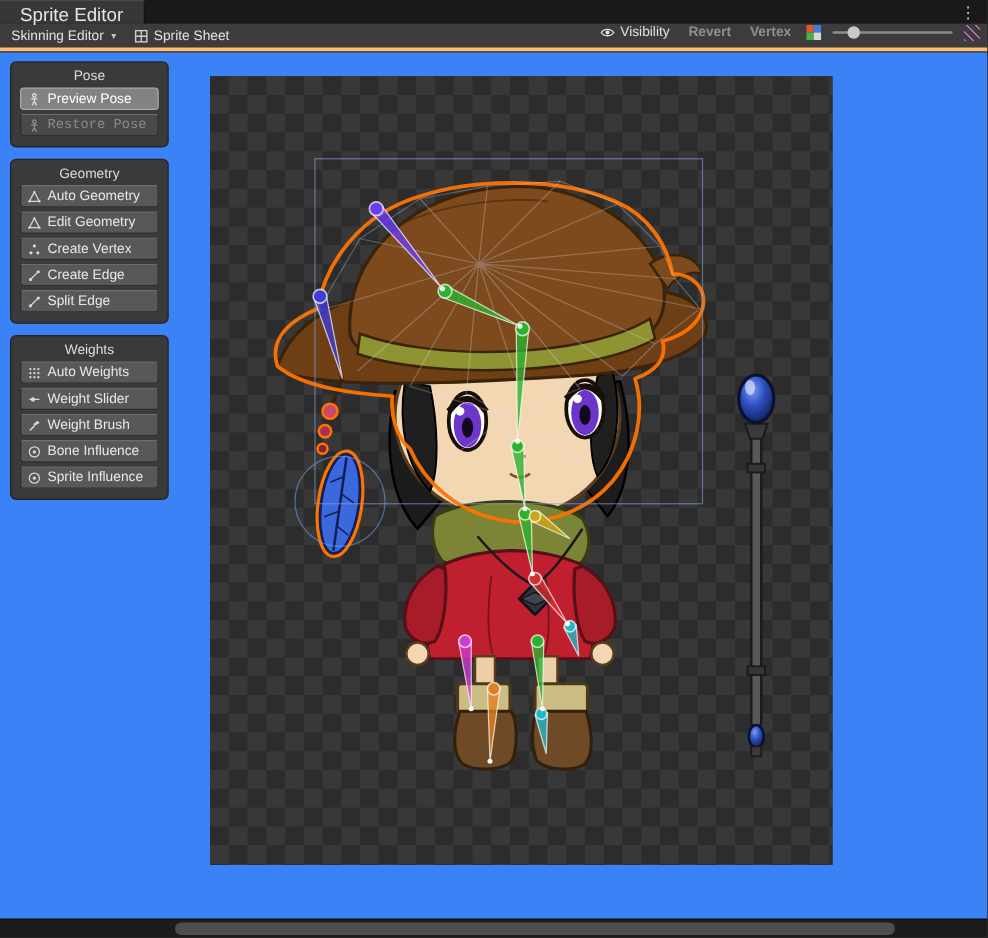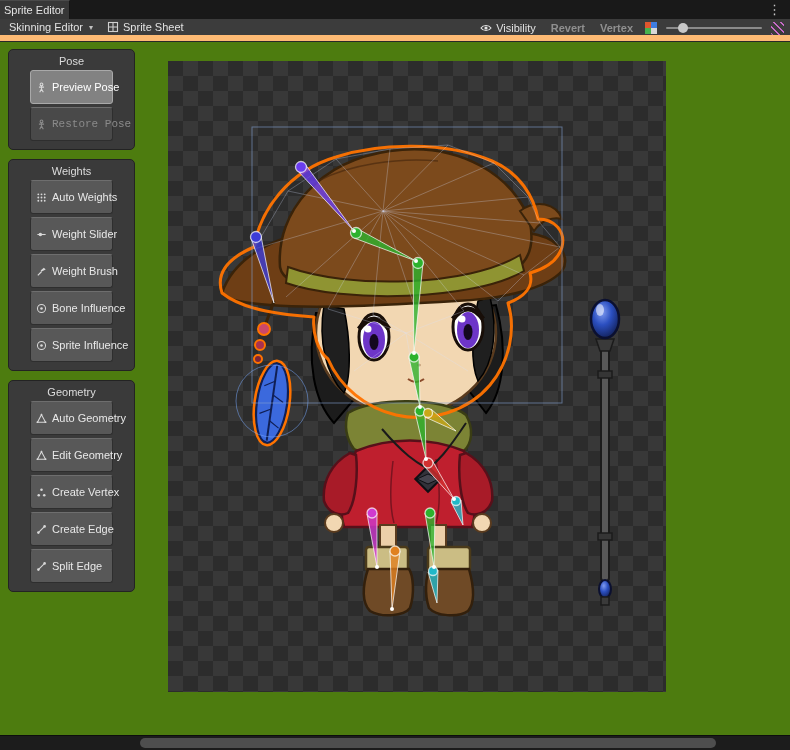--- a/index.html
+++ b/index.html
@@ -8,60 +8,60 @@
     position: relative;
     background:#282828;
     font-family:"Liberation Sans", sans-serif;
     color:#ddd;
     overflow:hidden;
     font-size:11px;
   }
   
   .tabbar { height:19px; background:#191919; display:flex; align-items:stretch; }
   .tab {
-    background:#373737; color:#e4e4e4; padding:3px 4px 2px;
+    background:#373737; color:#e4e4e4; padding:3px 16px 2px;
     border-top:1px solid #4a4a4a; border-right:1px solid #141414;
-    font-size:11px;
+    font-size:15px;
   }
   .kebab { margin-left:auto; padding:0 9px; line-height:19px; color:#c8c8c8; font-size:13px; cursor:pointer; }
 
   
   .toolbar {
-    height:22px; background:#3c3c3c; border-bottom:6px solid #fdba74;
-    display:flex; align-items:flex-end; padding:0 6px; gap:8px;
+    height:22px; background:#3c3c3c; border-bottom:3px solid #fdba74;
+    display:flex; align-items:flex-start; padding:0 6px; gap:8px;
   }
   .tb-item { display:flex; align-items:center; gap:4px; color:#e2e2e2; cursor:pointer; height:100%; padding:0 3px; }
   .tb-caret { font-size:8px; color:#c2c2c2; margin-left:2px; }
   .tb-right { margin-left:auto; display:flex; align-items:center; gap:9px; }
   .tb-dim { color:#8f8f8f; cursor:default;font-weight:bold; }
   .ticon { width:12px; height:12px; display:block; }
   .zoom { position:relative; width:96px; height:14px; }
   .zoom-track { position:absolute; left:0; right:0; top:6px; height:2px; background:#8b8b8b; border-radius:1px; }
   .zoom-knob { position:absolute; left:12px; top:2px; width:10px; height:10px; border-radius:50%; background:#c9c9c9; cursor:pointer; }
   .alpha-swatch {
     width:13px; height:13px; border-radius:2px;
     background:
       repeating-linear-gradient(45deg, rgba(214,112,214,.9) 0 1.5px, transparent 1.5px 5px),
       #3c3c3c;
     cursor:pointer;
   }
 
   
-  .main { position:absolute; top:42px; left:0; right:0; bottom:15px; background:#4d7c0f; }
+  .main { position:absolute; top:42px; left:0; right:0; bottom:15px; background:#3b82f6; }
 
   
   .sidebar { position:absolute; left:8px; top:7px; width:127px; }
   .group {
     background:#3a3a3a; border:1px solid #232323; border-radius:5px;
     padding:3px 3px 5px; margin-bottom:9px;
   }
   .group h4 { font-weight:normal; font-size:11px; color:#dcdcdc; text-align:center; margin:2px 0 3px; }
   .sbtn {
     display:flex; align-items:center; gap:5px;
-    height:34px; margin:3px 18px; padding:0 5px;
+    height:18px; margin:3px 4px; padding:0 5px;
     background:#585858; border:1px solid #2e2e2e; border-top-color:#6e6e6e;
     border-radius:3px; color:#e8e8e8; cursor:pointer; white-space:nowrap;
   }
   .sbtn.selected { background:#828282; border-color:#a9a9a9; color:#ffffff; }
   .sbtn.disabled { background:#494949; color:#8a8a8a; cursor:default;font-family:Liberation Mono, monospace; }
   .sbtn.disabled .bicon { opacity:.45; }
   .bicon { width:11px; height:11px; flex:none; }
 
   
   .canvas {
@@ -208,20 +208,54 @@
       <div class="sbtn disabled">
         <svg class="bicon" viewBox="0 0 12 12">
             <use href="#i-pose"></use>
           </svg>
         <span>Restore Pose</span>
       </div>
     </div>
 
 
     <div class="group">
+      <h4>Geometry</h4>
+      <div class="sbtn">
+        <svg class="bicon" viewBox="0 0 12 12">
+            <use href="#i-geom"></use>
+          </svg>
+        <span>Auto Geometry</span>
+      </div>
+      <div class="sbtn">
+        <svg class="bicon" viewBox="0 0 12 12">
+            <use href="#i-geom"></use>
+          </svg>
+        <span>Edit Geometry</span>
+      </div>
+      <div class="sbtn">
+        <svg class="bicon" viewBox="0 0 12 12">
+            <use href="#i-vertex"></use>
+          </svg>
+        <span>Create Vertex</span>
+      </div>
+      <div class="sbtn">
+        <svg class="bicon" viewBox="0 0 12 12">
+            <use href="#i-edge"></use>
+          </svg>
+        <span>Create Edge</span>
+      </div>
+      <div class="sbtn">
+        <svg class="bicon" viewBox="0 0 12 12">
+            <use href="#i-edge"></use>
+          </svg>
+        <span>Split Edge</span>
+      </div>
+    </div>
+
+    <div class="group">
       <h4>Weights</h4>
       <div class="sbtn">
         <svg class="bicon" viewBox="0 0 12 12">
             <use href="#i-weights"></use>
           </svg>
         <span>Auto Weights</span>
       </div>
       <div class="sbtn">
         <svg class="bicon" viewBox="0 0 12 12">
             <use href="#i-slider"></use>
@@ -238,54 +272,20 @@
         <svg class="bicon" viewBox="0 0 12 12">
             <use href="#i-influence"></use>
           </svg>
         <span>Bone Influence</span>
       </div>
       <div class="sbtn">
         <svg class="bicon" viewBox="0 0 12 12">
             <use href="#i-influence"></use>
           </svg>
         <span>Sprite Influence</span>
-      </div>
-    </div>
-
-    <div class="group">
-      <h4>Geometry</h4>
-      <div class="sbtn">
-        <svg class="bicon" viewBox="0 0 12 12">
-            <use href="#i-geom"></use>
-          </svg>
-        <span>Auto Geometry</span>
-      </div>
-      <div class="sbtn">
-        <svg class="bicon" viewBox="0 0 12 12">
-            <use href="#i-geom"></use>
-          </svg>
-        <span>Edit Geometry</span>
-      </div>
-      <div class="sbtn">
-        <svg class="bicon" viewBox="0 0 12 12">
-            <use href="#i-vertex"></use>
-          </svg>
-        <span>Create Vertex</span>
-      </div>
-      <div class="sbtn">
-        <svg class="bicon" viewBox="0 0 12 12">
-            <use href="#i-edge"></use>
-          </svg>
-        <span>Create Edge</span>
-      </div>
-      <div class="sbtn">
-        <svg class="bicon" viewBox="0 0 12 12">
-            <use href="#i-edge"></use>
-          </svg>
-        <span>Split Edge</span>
       </div>
     </div>
 
   </div>
 
   <div class="canvas">
     <svg class="art" viewBox="0 0 498 631">
       <defs>
         <radialGradient id="orbg" cx="40%" cy="32%" r="75%">
           <stop offset="0%" stop-color="#7e9af0"></stop>

